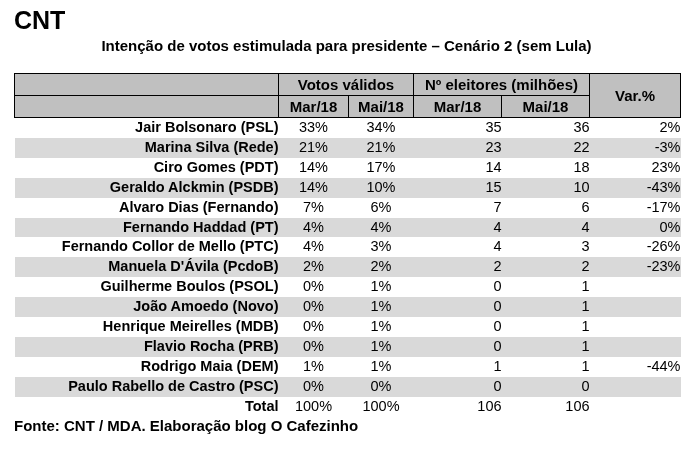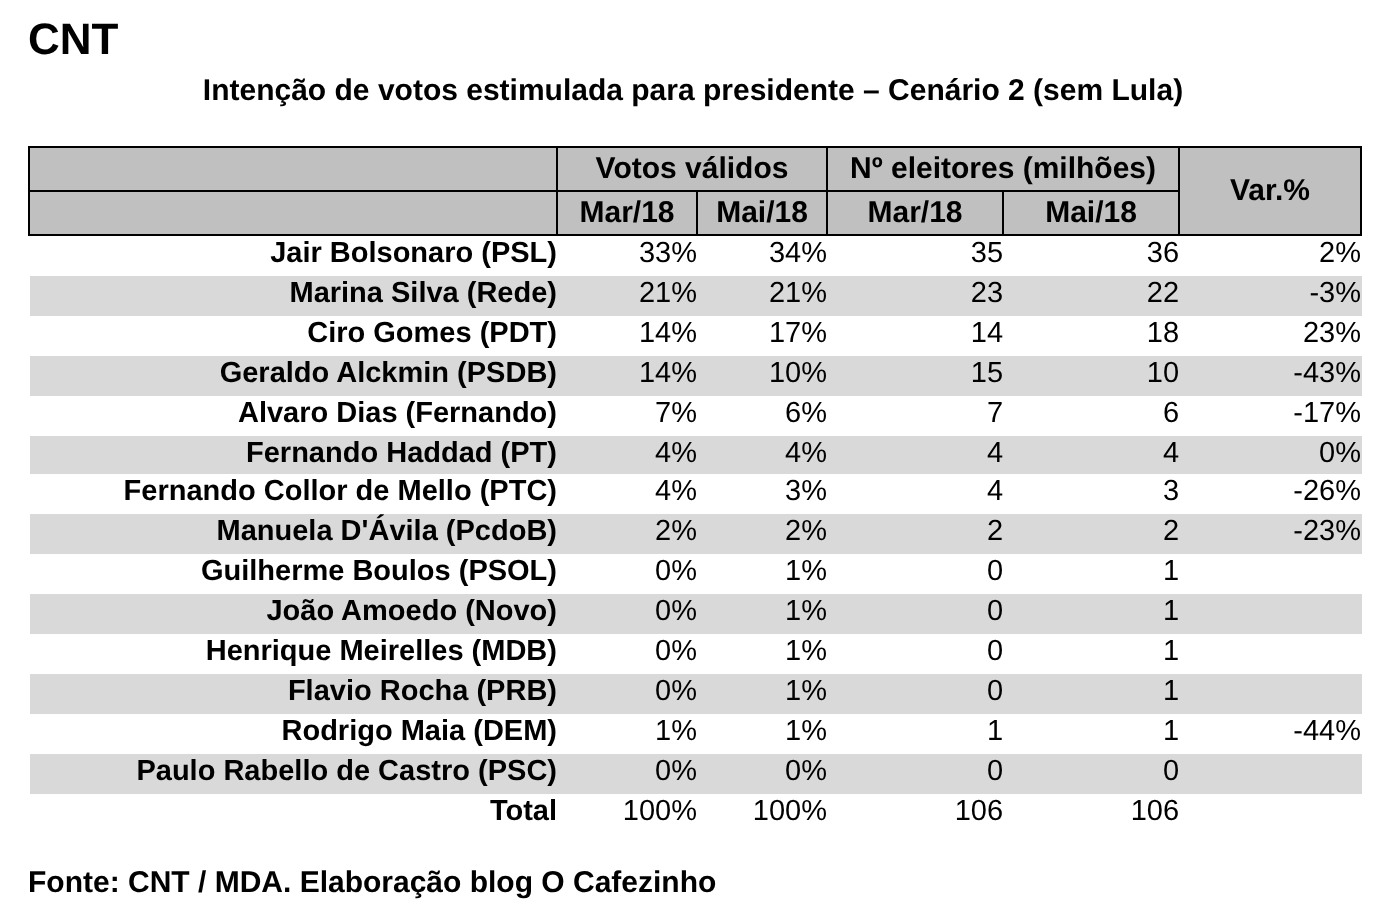--- a/index.html
+++ b/index.html
@@ -13,21 +13,21 @@
   html,body{margin:0;padding:0;}
   body{
     width:693px;height:458px;
     background:var(--page-bg);
     color:var(--text);
     font-family:"Liberation Sans", sans-serif;
     overflow:hidden;
   }
   .page{padding:8px 14px 0 14px;}
   .title{
-    font-size:22px;line-height:24px;font-weight:bold;margin:0;
+    font-size:25px;line-height:24px;font-weight:bold;margin:0;
   }
   .subtitle{
     font-size:15px;line-height:20px;font-weight:bold;margin:4px 0 0 0;text-align:center;
   }
   table.poll{
     border-collapse:collapse;
     table-layout:fixed;
     width:666px;
     margin-top:17px;
   }
@@ -52,25 +52,25 @@
     overflow:hidden;
   }
   tbody tr.stripe{background:var(--stripe-bg);}
   td.name{
     font-weight:bold;
     font-size:15px;
     text-align:right;
     padding-left:3px;
   }
   td.num{text-align:right;}
-  td.pct{padding-right:6px;}
+  td.pct{padding-right:6px;text-align:center;}
   td.elei{padding-right:14px;}
   td.var{padding-right:4px;}
   .source{
-    font-size:15px;line-height:18px;font-weight:bold;margin-top:16px;
+    font-size:15px;line-height:18px;font-weight:bold;
   }
 </style>
 </head>
 <body>
 
 <div class="page">
   <h1 class="title">CNT</h1>
   <h2 class="subtitle">Intenção de votos estimulada para presidente – Cenário 2 (sem Lula)</h2>
 
   <table class="poll">

